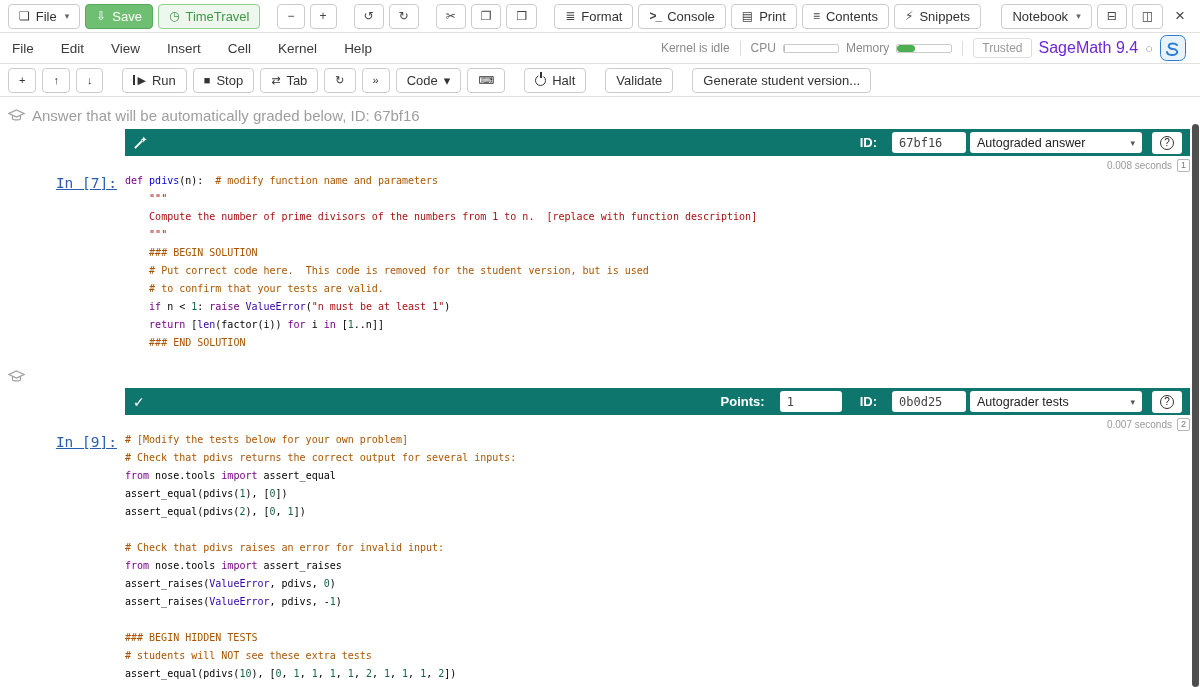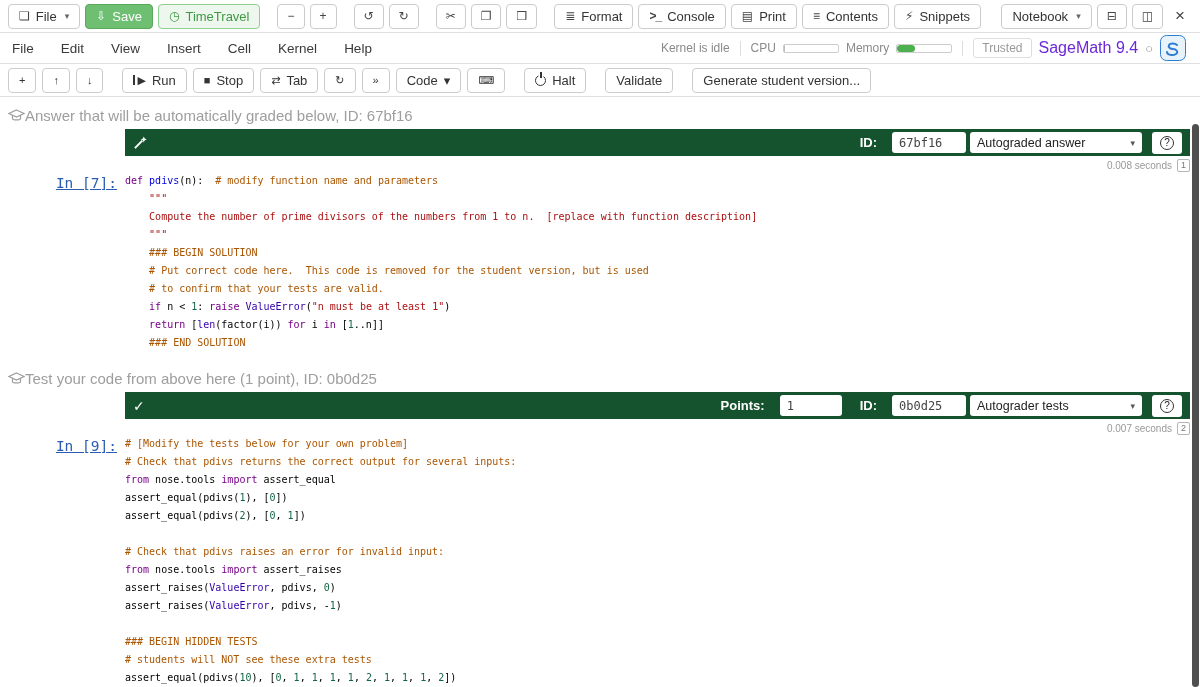--- a/index.html
+++ b/index.html
@@ -48,26 +48,26 @@
   .cbtn .ic { font-size:11px; line-height:1; color:#333; }
   .run-ic { display:inline-flex; align-items:center; font-size:10px; }
   .run-ic::before { content:""; width:2px; height:10px; background:#333; margin-right:2px; }
   .power-icon { position:relative; width:11px; height:11px; border:1.5px solid #333;
     border-radius:50%; display:inline-block; }
   .power-icon::after { content:""; position:absolute; top:-4px; left:50%; transform:translateX(-50%);
     width:2px; height:6px; background:#333; box-shadow:0 0 0 1.5px #fff; }
 
   
   .notebook { position:relative; }
-  .nb-heading { display:flex; align-items:center; padding:10px 0 5px 8px;
+  .nb-heading { display:flex; align-items:center; gap:7px; padding:10px 0 5px 8px;
     font-size:15px; color:#9e9e9e; }
   .nb-heading.second { padding-top:18px; }
   .cell { position:relative; margin-right:10px; }
   .cell-main { margin-left:125px; }
-  .cell-header { height:27px; background:#14532d; display:flex; align-items:center;
+  .cell-header { height:27px; background:#0f766e; display:flex; align-items:center;
     padding:0 8px; color:#fff; }
   .cell-header .spring { flex:1; }
   .hdr-label { font-size:13px; font-weight:bold; color:#fff; margin:0 6px 0 0; }
   .hdr-label.after-gap { margin-left:18px; }
   .hdr-input { height:21px; border:none; border-radius:3px; background:#fff; font-size:12px;
     color:#444; padding:0 7px; font-family:"DejaVu Sans Mono",monospace;margin-left:9px; }
   .hdr-input.id { width:74px; }
   .hdr-input.points { width:62px; }
   .fake-select { width:172px; height:21px; background:#fff; border-radius:3px; display:flex;
     align-items:center; justify-content:space-between; padding:0 7px; font-size:12.5px;
@@ -295,21 +295,20 @@
       </div>
       <div class="code"><div class="code-line"><span class="tok-kw">def</span><span class="tok-plain"> </span><span class="tok-def">pdivs</span><span class="tok-plain">(n):  </span><span class="tok-cmt"># modify function name and parameters</span></div><div class="code-line"><span class="tok-plain">    </span><span class="tok-str">"""</span></div><div class="code-line"><span class="tok-plain">    </span><span class="tok-str">Compute the number of prime divisors of the numbers from 1 to n.  [replace with function description]</span></div><div class="code-line"><span class="tok-plain">    </span><span class="tok-str">"""</span></div><div class="code-line"><span class="tok-plain">    </span><span class="tok-cmt">### BEGIN SOLUTION</span></div><div class="code-line"><span class="tok-plain">    </span><span class="tok-cmt"># Put correct code here.  This code is removed for the student version, but is used</span></div><div class="code-line"><span class="tok-plain">    </span><span class="tok-cmt"># to confirm that your tests are valid.</span></div><div class="code-line"><span class="tok-plain">    </span><span class="tok-kw">if</span><span class="tok-plain"> n &lt; </span><span class="tok-num">1</span><span class="tok-plain">: </span><span class="tok-kw">raise</span><span class="tok-plain"> </span><span class="tok-bi">ValueError</span><span class="tok-plain">(</span><span class="tok-str">"n must be at least 1"</span><span class="tok-plain">)</span></div><div class="code-line"><span class="tok-plain">    </span><span class="tok-kw">return</span><span class="tok-plain"> [</span><span class="tok-bi">len</span><span class="tok-plain">(factor(i)) </span><span class="tok-kw">for</span><span class="tok-plain"> i </span><span class="tok-kw">in</span><span class="tok-plain"> [</span><span class="tok-num">1</span><span class="tok-plain">..n]]</span></div><div class="code-line"><span class="tok-plain">    </span><span class="tok-cmt">### END SOLUTION</span></div></div>
     </div>
   </div>
 
   <div class="nb-heading second">
     <svg width="17" height="13" viewBox="0 0 17 13">
       <path d="M8.5 1 L16 4.5 L8.5 8 L1 4.5 Z" fill="none" stroke="#9e9e9e" stroke-width="1.2"></path>
       <path d="M4.5 6.5 v3.2 c0 1.6 8 1.6 8 0 v-3.2" fill="none" stroke="#9e9e9e" stroke-width="1.2"></path>
     </svg>
-    <span>Test your code from above here (1 point), ID: 0b0d25</span>
   </div>
 
   <div class="cell">
     <div class="prompt">In [9]:</div>
     <div class="cell-main">
       <div class="cell-header">
         <span style="font-size:14px; font-weight:bold;">✓</span>
         <span class="spring"></span>
         <span class="hdr-label">Points:</span>
         <input class="hdr-input points" value="1" style="">

